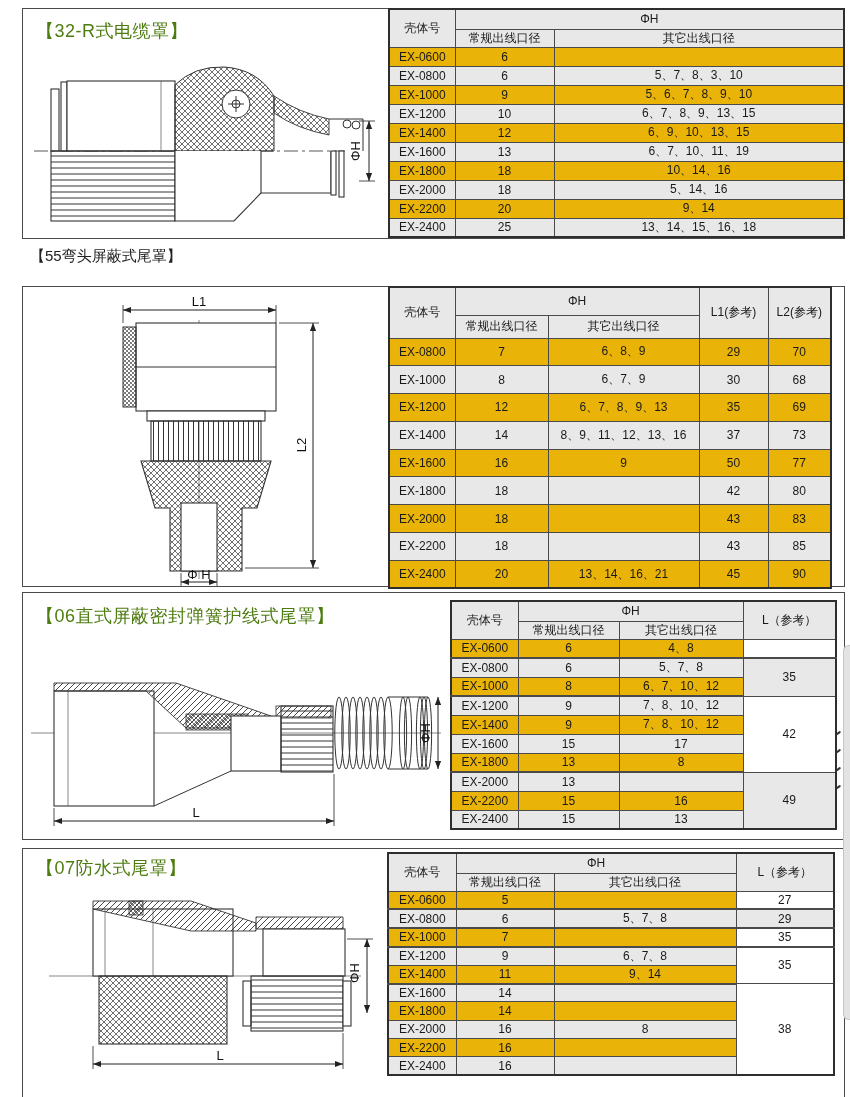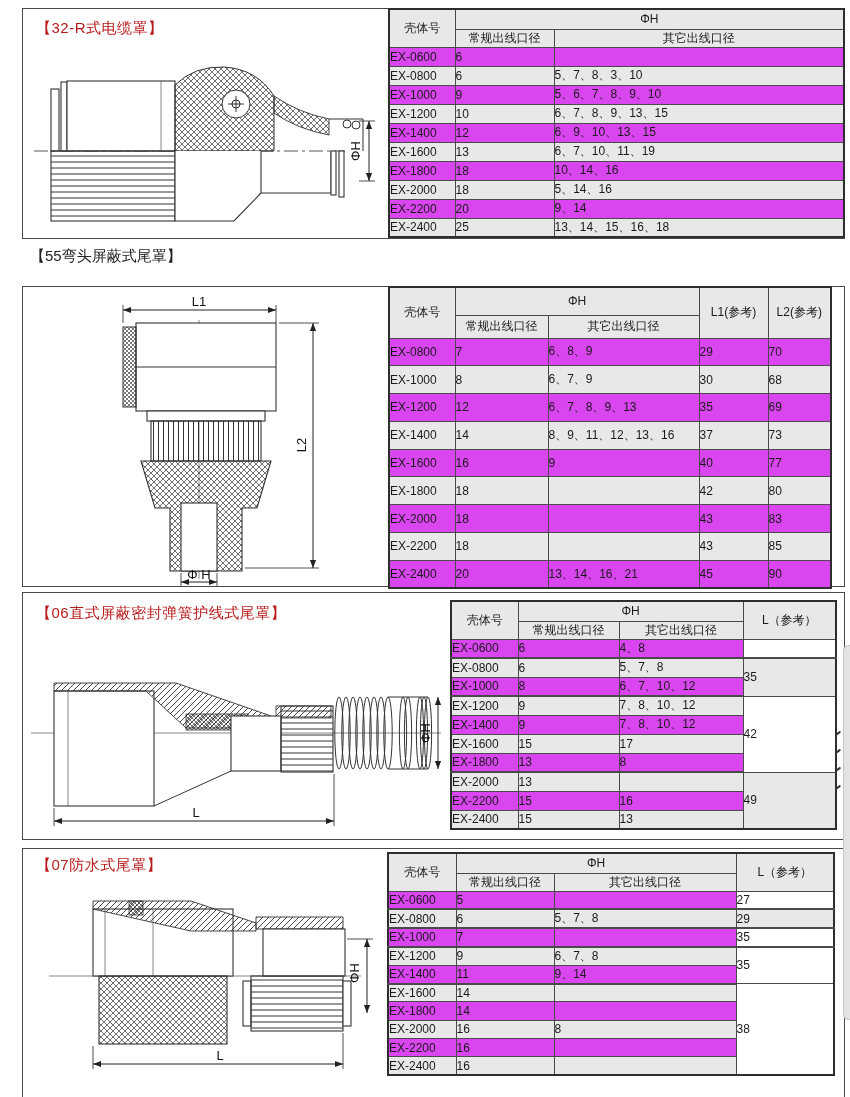--- a/index.html
+++ b/index.html
@@ -2,26 +2,26 @@
 <html><head>
 <meta charset="utf-8">
 <style>
   html,body{margin:0;padding:0;}
   body{
     width:850px;height:1097px;position:relative;background:#ffffff;
     font-family:"Liberation Sans","DejaVu Sans",sans-serif;color:#1a1a1a;
     overflow:hidden;
   }
   .section{position:absolute;border:1px solid #4a4a4a;background:#fff;box-sizing:border-box;}
-  .sec-title{position:absolute;font-size:15px;color:#b91c1c;letter-spacing:0.5px;white-space:nowrap;}
+  .sec-title{position:absolute;font-size:18px;color:#4d7c0f;letter-spacing:0.5px;white-space:nowrap;}
   .floating-title{position:absolute;font-size:15px;color:#222;white-space:nowrap;}
 
   table.t{
-    border-collapse:collapse;table-layout:fixed;position:absolute;background:#d946ef;
-    font-size:12px;color:#1a1a1a;
+    border-collapse:collapse;table-layout:fixed;position:absolute;background:#eab308;
+    font-size:12px;color:#1a1a1a;text-align:center;
   }
   table.t{border:2px solid #2e2e2e;}
   .t th,.t td{
     border:1px solid #4a4a4a;padding:0;font-weight:normal;
     overflow:hidden;white-space:nowrap;
   }
   .t thead th{background:#e8e8e8;}
   .t tbody tr:nth-child(even) td{background:#e8e8e8;}
   .t td.lwhite{background:#ffffff !important;}
   .t td.lshade{background:#e8e8e8 !important;}
@@ -264,21 +264,21 @@
           <td>EX-1400</td>
           <td>14</td>
           <td>8、9、11、12、13、16</td>
           <td>37</td>
           <td>73</td>
         </tr>
         <tr>
           <td>EX-1600</td>
           <td>16</td>
           <td>9</td>
-          <td>40</td>
+          <td>50</td>
           <td>77</td>
         </tr>
         <tr>
           <td>EX-1800</td>
           <td>18</td>
           <td></td>
           <td>42</td>
           <td>80</td>
         </tr>
         <tr>

